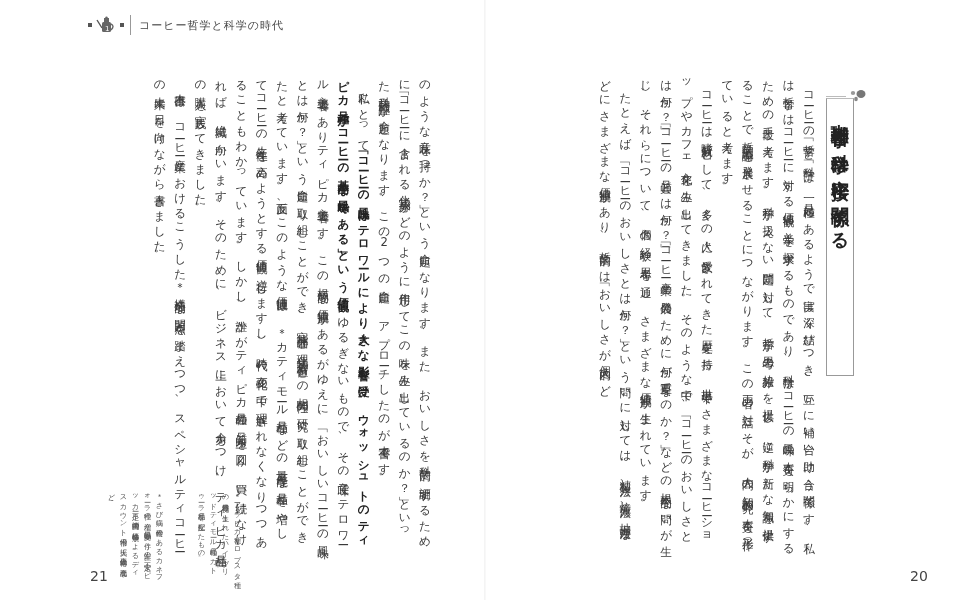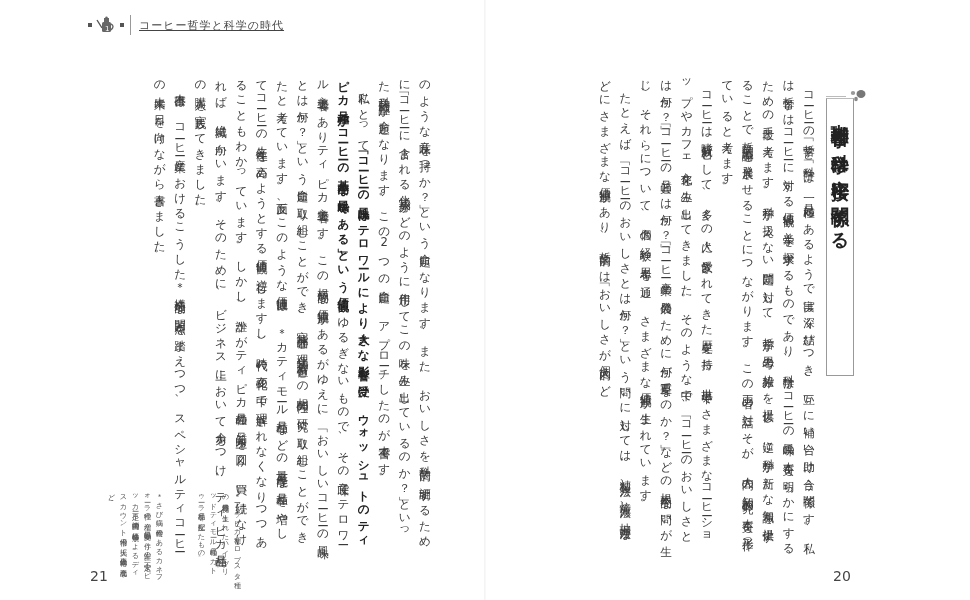--- a/index.html
+++ b/index.html
@@ -9,21 +9,21 @@
   }
   .spread { position:absolute; left:0; top:0; width:970px; height:600px; }
   .gutter { position:absolute; left:484px; top:0; width:2px; height:600px; background:linear-gradient(90deg,#f2f2f2,#fafafa); }
 
   
   .run-head { position:absolute; left:88px; top:12px; height:26px; display:flex; align-items:center; }
   .chap-badge { display:flex; align-items:center; gap:3px; height:20px; padding-right:6px; border-right:1px solid #999; margin-right:8px; }
   .chap-dot { width:4px; height:4px; background:#555; display:inline-block; }
   .kettle { width:22px; height:18px; position:relative; }
   .kettle svg { display:block; }
-  .run-title { font-size:11px; color:#444; letter-spacing:1px;text-decoration:underline; }
+  .run-title { font-size:11px; color:#444; letter-spacing:1px; }
 
   
   .vert {
     position:absolute; writing-mode:vertical-rl; text-orientation:upright;
     font-size:11.6px; line-height:20.4px; letter-spacing:1.9px; color:#3a3a3a;
   }
   .vert p { margin:0; }
   .vert .indent { text-indent:1em; }
   .vert b { font-weight:bold; color:#222; }
 
@@ -46,21 +46,21 @@
   .footnote {
     position:absolute; writing-mode:vertical-rl; text-orientation:upright;
     font-size:7.2px; line-height:12px; letter-spacing:0.6px; color:#555;
   }
   .fn1 { left:195px; top:489px; height:90px; }
   .fn2 { left:105px; top:489px; height:90px; }
 
   
   .folio { position:absolute; font-size:14px; color:#444; top:568px; }
   .folio-left { left:90px; }
-  .folio-right { left:833px; }
+  .folio-right { left:910px; }
 </style>
 </head>
 <body>
 
 <div class="spread">
   <div class="gutter"></div>
 
   <div class="run-head">
     <div class="chap-badge">
       <span class="chap-dot"></span>

